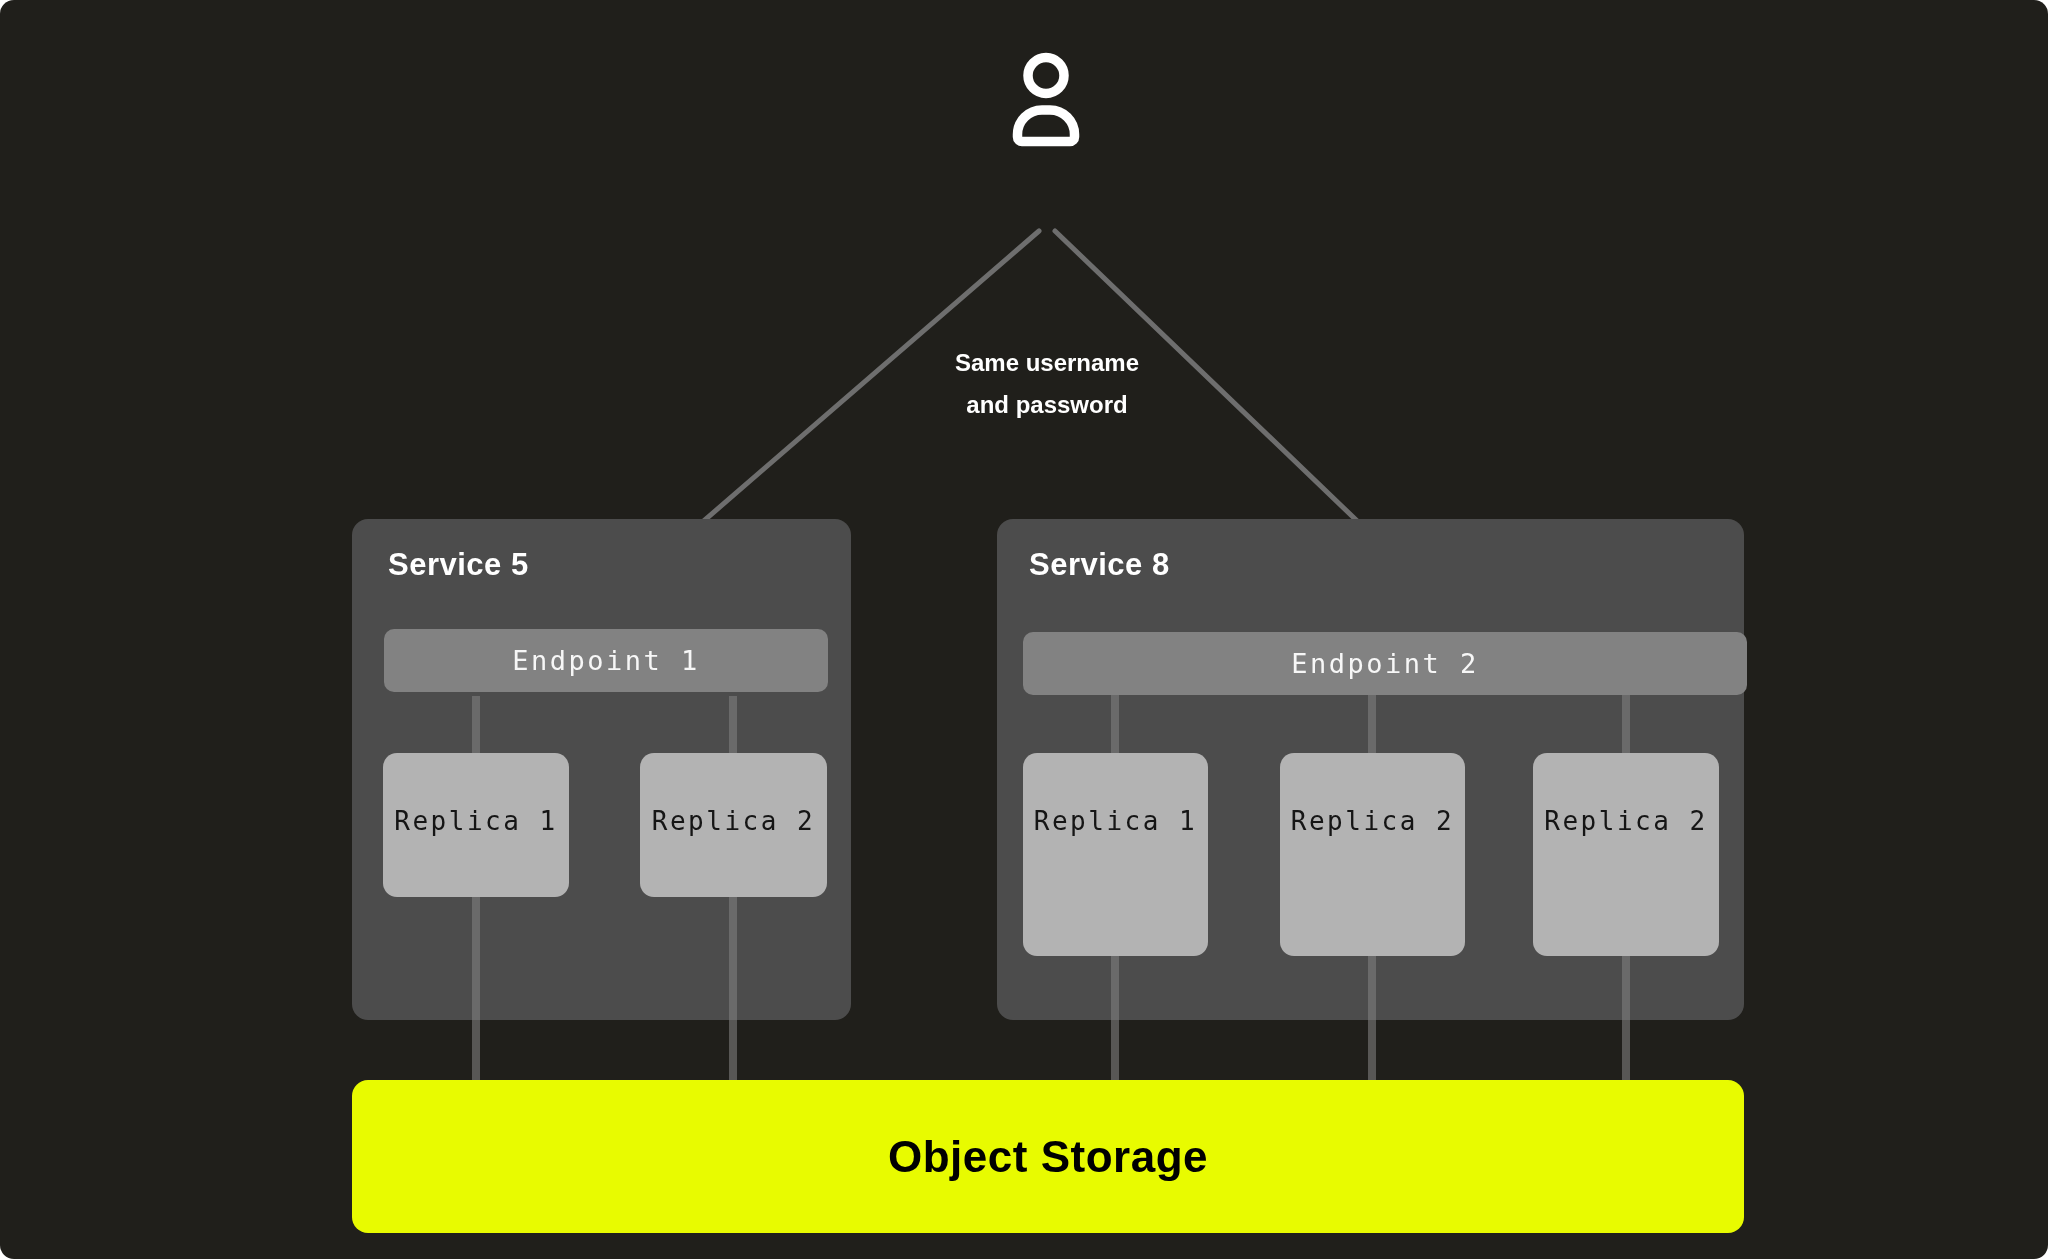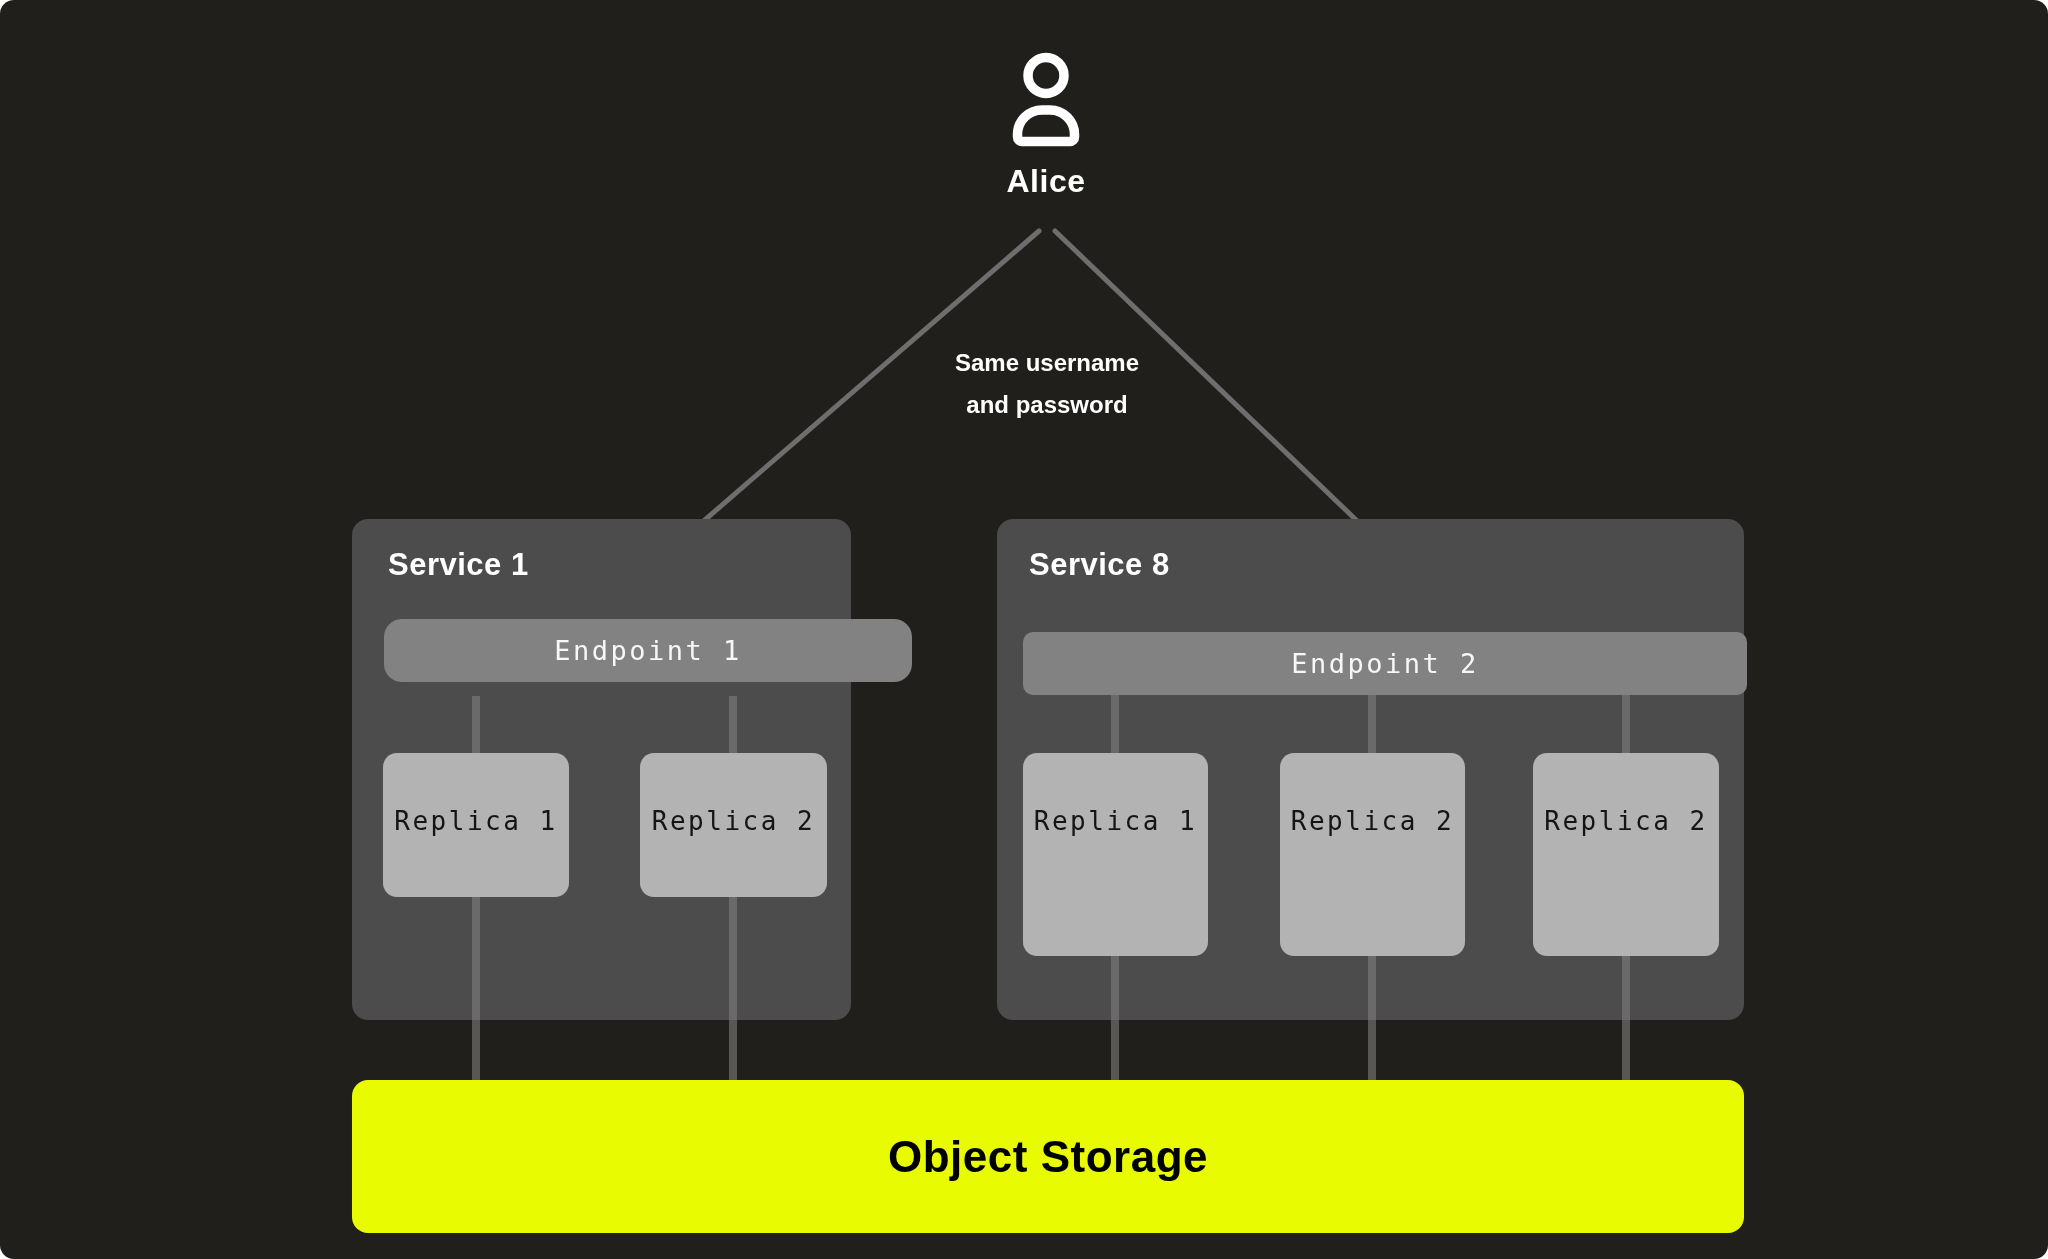--- a/index.html
+++ b/index.html
@@ -63,32 +63,31 @@
       <polyline points="1473,606 1452,612 1459,591"></polyline>
     </g>
   </svg>
 
   <svg class="user-icon-svg" viewBox="0 0 24 24" xmlns="http://www.w3.org/2000/svg">
     <g stroke="#ffffff" stroke-width="1.9" fill="none" stroke-linecap="round" stroke-linejoin="round">
       <circle cx="12" cy="6.7" r="3.6"></circle>
       <path d="M7.2,19.9 h9.6 a0.9,0.9 0 0 0 0.9,-0.9 v-0.5 a4.9,4.9 0 0 0 -4.9,-4.9 h-1.6 a4.9,4.9 0 0 0 -4.9,4.9 v0.5 a0.9,0.9 0 0 0 0.9,0.9 z"></path>
     </g>
   </svg>
-  <div class="user-name">Alice</div>
 
   <div class="note">
     <div>Same username</div>
     <div>and password</div>
   </div>
 
   <div class="service" style="left:352px;width:499px;">
-    <div class="service-title" style="left:36px;top:28px;">Service 1</div>
+    <div class="service-title" style="left:36px;top:28px;">Service 5</div>
     <div class="conn" style="left:120px;top:177px;height:324px;"></div>
     <div class="conn" style="left:377px;top:177px;height:324px;"></div>
-    <div class="endpoint" style="left:32px;top:100px;width:528px;border-radius:18px;">Endpoint 1</div>
+    <div class="endpoint" style="left:32px;top:110px;width:444px;">Endpoint 1</div>
     <div class="replica" style="left:31px;width:186px;height:144px;">Replica 1</div>
     <div class="replica" style="left:288px;width:187px;height:144px;">Replica 2</div>
   </div>
 
   <div class="service" style="left:997px;width:747px;">
     <div class="service-title" style="left:32px;top:28px;">Service 8</div>
     <div class="conn" style="left:114px;top:176px;height:325px;"></div>
     <div class="conn" style="left:371px;top:176px;height:325px;"></div>
     <div class="conn" style="left:625px;top:176px;height:325px;"></div>
     <div class="endpoint" style="left:26px;top:113px;width:724px;">Endpoint 2</div>

